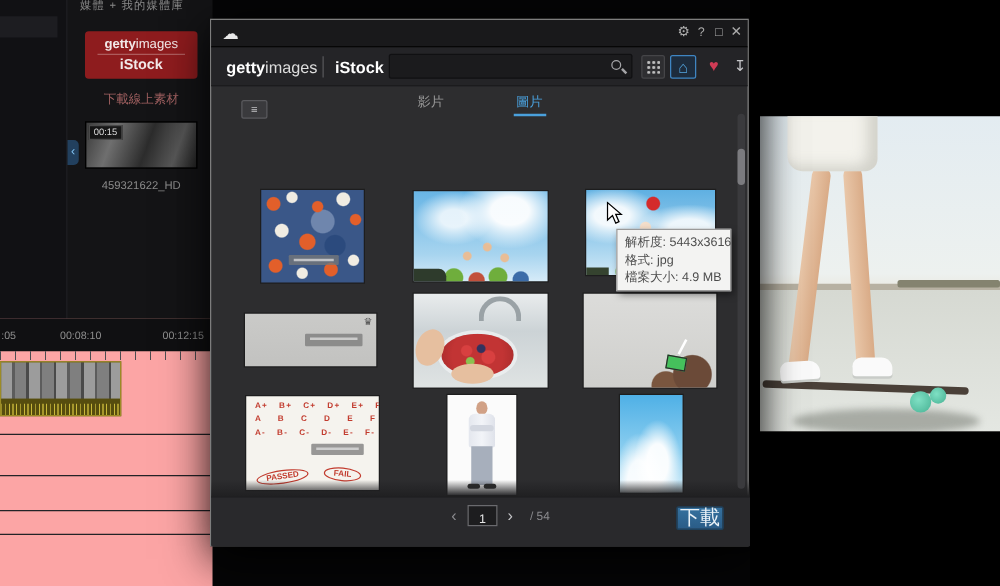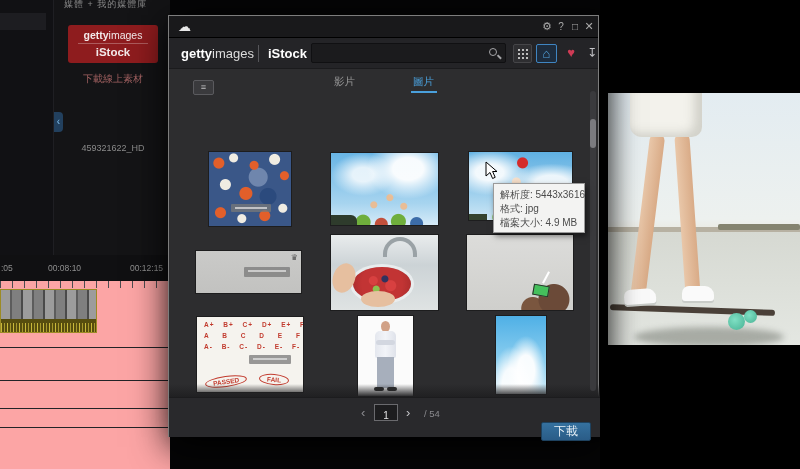--- a/index.html
+++ b/index.html
@@ -172,41 +172,44 @@
   .grid-fade { left:0; top:368px; width:431px; height:13px; background:linear-gradient(180deg,rgba(20,20,22,.0),#202022); }
   .vscroll { left:421px; top:75px; width:6px; height:300px; background:#3a3a3d; border-radius:3px; }
   .vthumb { position:absolute; left:0; top:28px; width:6px; height:29px; background:#7b7b7f; border-radius:3px; cursor:pointer; }
 
   .bottom-bar { left:0; top:381px; width:431px; height:40px; background:#29292c; border-top:1px solid #1c1c1e; }
   .pg-prev { position:absolute; left:192px; top:7px; color:#8a8a8e; font-size:13px; cursor:pointer; }
   .pg-box { position:absolute; left:205px; top:6px; width:24px; height:17px; background:#1d1d1f; border:1px solid #6a6a6e; }
   .pg-box input { width:100%; height:100%; background:transparent; border:none; outline:none; color:#e5e5e5; font-size:10px; text-align:center; font-family:inherit; }
   .pg-next { position:absolute; left:237px; top:7px; color:#c5c5c8; font-size:13px; cursor:pointer; }
   .pg-total { position:absolute; left:255px; top:10px; color:#8a8a8e; font-size:9.5px; }
-  .dl-button { position:absolute; left:372px; top:24px; width:50px; height:19px; background:linear-gradient(180deg,#35719f,#2a5c87); border:1px solid #1e425f; border-radius:2px; color:#e9f1f7; font-size:12px; text-align:center; line-height:17px; cursor:pointer; }
+  .dl-button { position:absolute; left:372px; top:7px; width:38px; height:19px; background:linear-gradient(180deg,#35719f,#2a5c87); border:1px solid #1e425f; border-radius:2px; color:#e9f1f7; font-size:16px; text-align:center; line-height:17px; cursor:pointer; }
 
   .tooltip { left:493px; top:183px; width:92px; height:50px; background:#f3f3f2; border:1px solid #9a9a9a; box-shadow:2px 3px 6px rgba(0,0,0,.5); padding:4px 6px; z-index:50; }
   .tooltip div { font-size:10px; color:#4c4c4c; line-height:14px; white-space:nowrap; }
   .cursor { left:485px; top:161px; width:14px; height:20px; z-index:60; }
 </style>
 </head>
 <body>
 
 <div class="stage">
 
   <div class="abs left-panel">
     <div class="abs left-col"></div>
     <div class="abs left-col-block"></div>
     <div class="abs breadcrumb">媒體 + 我的媒體庫</div>
     <div class="abs logo-card">
       <div class="l1"><b>getty</b><span>images</span></div>
       <div class="sep"></div>
       <div class="l2">iStock</div>
     </div>
     <div class="abs panel-caption">下載線上素材</div>
+    <div class="abs media-thumb">
+      <div class="abs dur-badge">00:15</div>
+    </div>
     <div class="abs media-label">459321622_HD</div>
     <div class="abs collapse-tab">‹</div>
 
     <div class="abs timeline">
       <div class="abs tl-ruler">
         <span class="tick-05">:05</span>
         <span class="tick-0810">00:08:10</span>
         <span class="tick-1215">00:12:15</span>
       </div>
       <div class="abs tl-ticks"></div>

